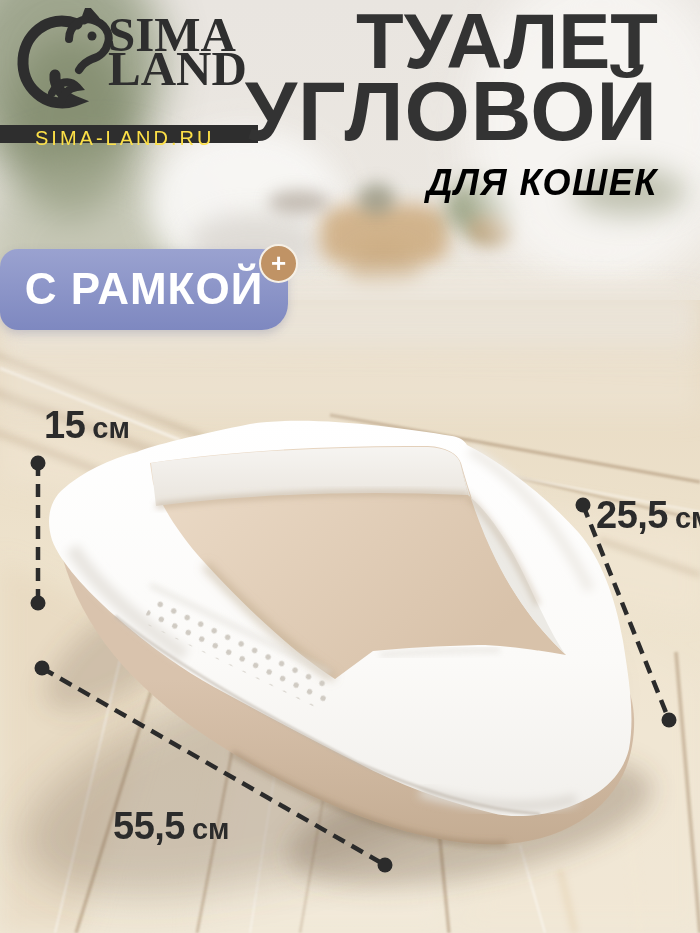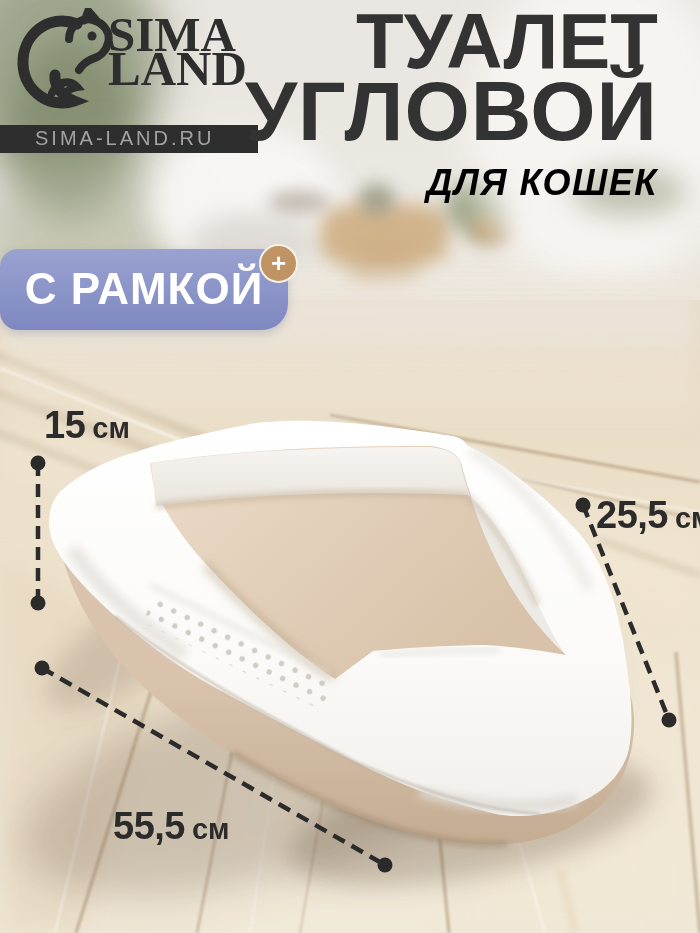--- a/index.html
+++ b/index.html
@@ -31,22 +31,22 @@
   .dim{position:absolute;color:#2b2b2b;font-weight:700;white-space:nowrap;}
   .dim .val{font-size:38px;letter-spacing:-0.5px;}
   .dim .unit{font-size:29px;margin-left:7px;}
   .dim-height{left:44px;top:404px;}
   .dim-side{left:596px;top:494px;}
   .dim-front{left:113px;top:805px;}
   
   .logo{position:absolute;left:14px;top:8px;display:flex;align-items:flex-start;}
   .logo-text{margin-left:-6px;margin-top:10px;font-family:"Liberation Serif",serif;
     font-weight:700;font-size:49px;line-height:0.70;color:#2e2e2e;}
-  .site-bar{position:absolute;left:0;top:125px;width:258px;height:28px;background:#2e2e2e;
-    color:#a3a3a3;font-size:20px;letter-spacing:3px;line-height:26px;padding-left:35px;
+  .site-bar{position:absolute;left:0;top:125px;width:258px;height:18px;background:#2e2e2e;
+    color:#fde047;font-size:20px;letter-spacing:3px;line-height:26px;padding-left:35px;
     box-sizing:border-box;font-weight:400;}
   
   .badge{position:absolute;left:0;top:249px;width:288px;height:81px;
     border-radius:18px 26px 26px 18px;
     background:linear-gradient(180deg,#9aa2d0 0%,#7e88c0 100%);
     display:flex;align-items:center;justify-content:center;
     box-shadow:0 4px 10px rgba(90,95,140,.25);}
   .badge-label{color:#ffffff;font-size:44px;font-weight:700;letter-spacing:1px;padding-bottom:2px;}
   .badge-plus{position:absolute;left:259px;top:-5px;width:35px;height:35px;border-radius:50%;
     background:#c09365;border:2px solid #f6f0e6;color:#fff;font-size:26px;font-weight:700;

